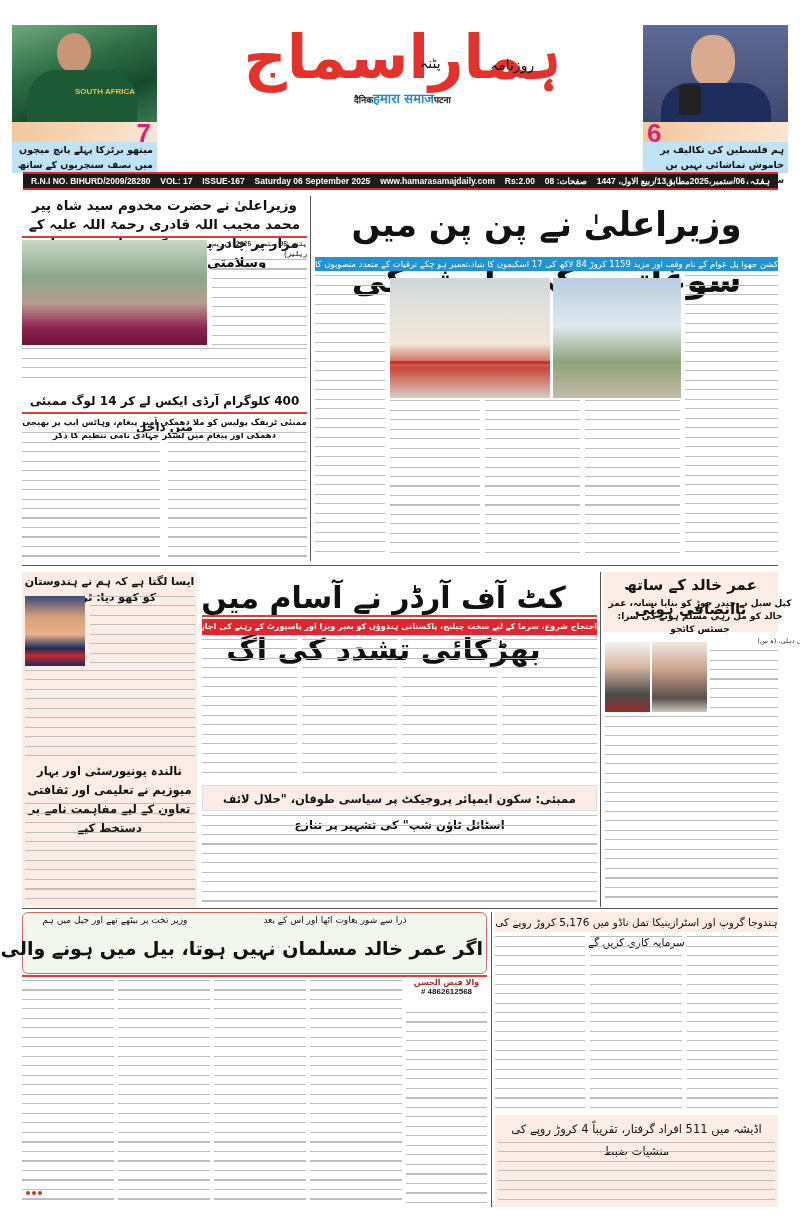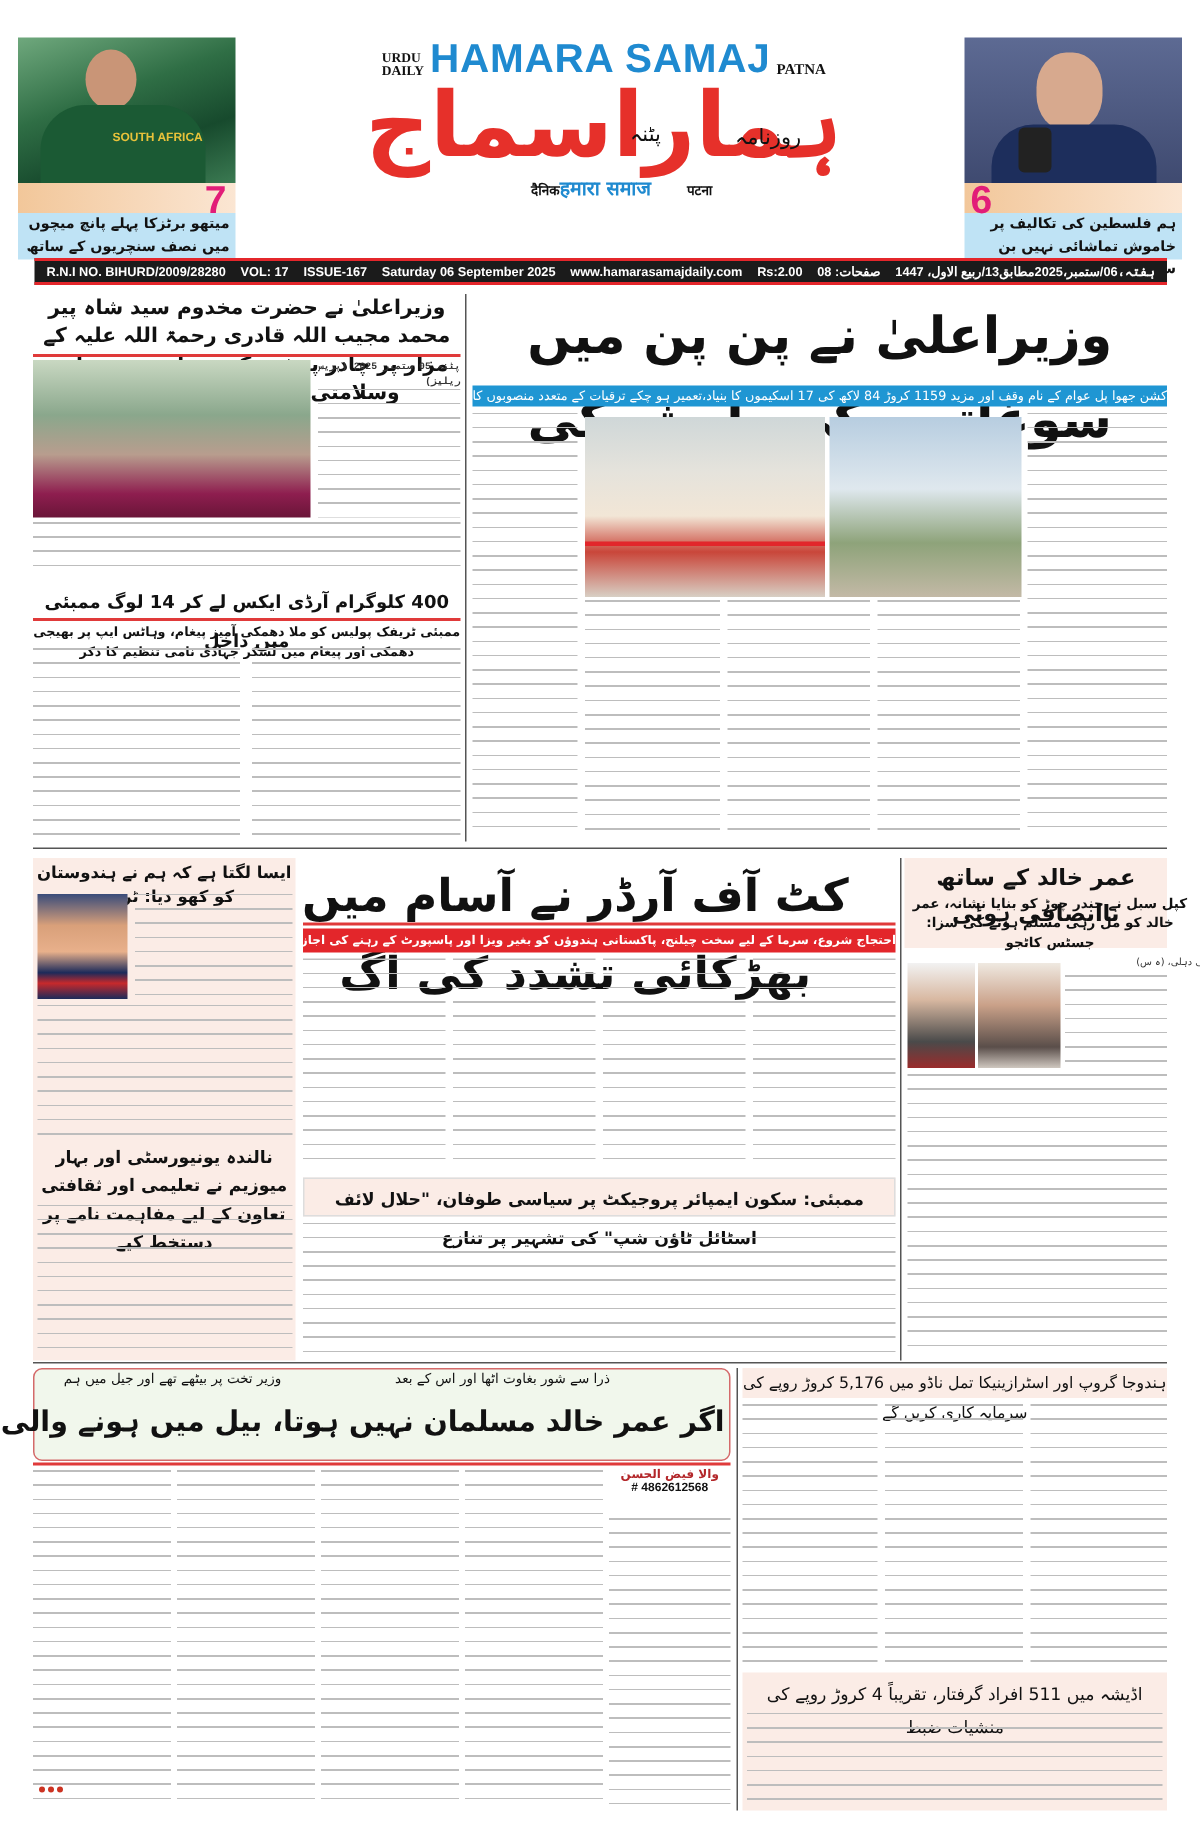--- a/index.html
+++ b/index.html
@@ -17,21 +17,21 @@
   .masthead{position:absolute;left:215px;top:25px;width:375px;height:140px;text-align:center;}
   .m-urdu-line{font-size:10px;font-weight:bold;direction:rtl;}
   .m-pub{font:bold 9.5px "Liberation Sans",sans-serif;margin-top:1px;}
   .m-brand{display:flex;align-items:flex-end;justify-content:center;gap:4px;margin-top:1px;}
   .m-ud{font:bold 9px "Liberation Serif",serif;line-height:9px;text-align:left;}
   .m-name{font:900 27px "Liberation Sans",sans-serif;color:#1f8ad0;letter-spacing:0.5px;line-height:26px;}
   .m-patna{font:bold 10px "Liberation Serif",serif;}
   .m-big{font-size:60px;font-weight:bold;color:#e6302a;direction:rtl;line-height:64px;position:relative;}
   .m-small-ur{position:absolute;font-size:14px;color:#111;font-weight:normal;}
   .m-hindi{font-size:13px;font-weight:bold;color:#1f8ad0;}
-  .m-hindi span{color:#111;font-size:9px;margin-left:24px;}
+  .m-hindi span{color:#111;font-size:9px;}
   .infobar{position:absolute;left:23px;top:172px;width:755px;height:18px;background:#1b1b1b;border-top:2px solid #e4262b;border-bottom:2px solid #e4262b;color:#fff;font:bold 8.5px "Liberation Sans",sans-serif;display:flex;align-items:center;justify-content:space-between;padding:0 8px;}
   
   .col-text{font-size:6.5px;line-height:9.5px;color:#333;direction:rtl;text-align:justify;overflow:hidden;}
   .hl{font-weight:bold;color:#111;direction:rtl;text-align:center;}
   .img{background:#999;}
   .rule-v{position:absolute;width:1px;background:#555;}
   .rule-h{position:absolute;height:2px;background:#e03a3a;}
   .bluebar{background:#1f96d3;color:#fff;font-size:8.5px;direction:rtl;text-align:center;line-height:14px;height:14px;}
   .redbar{background:#e3262b;color:#fff;font-size:9px;direction:rtl;text-align:center;line-height:16px;height:16px;font-weight:bold;}
   .pinkbg{background:#fbece6;}
@@ -58,28 +58,20 @@
     <div style="position:absolute;left:18px;top:58px;width:110px;height:39px;background:#1d2e5c;border-radius:28px 28px 0 0;"></div>
     <div style="position:absolute;left:36px;top:60px;width:22px;height:30px;background:#222;border-radius:4px;"></div>
   </div>
   <div class="band">
       <span class="num" style="left:4px;">6</span>
     </div>
   <div class="cap rtl">ہم فلسطین کی تکالیف پر خاموش تماشائی نہیں بن سکتے</div>
 </div>
 
 <div class="masthead">
-  <div class="m-brand">
-    <div class="m-ud">
-      <div>URDU</div>
-      <div>DAILY</div>
-    </div>
-    <div class="m-name">HAMARA SAMAJ</div>
-    <div class="m-patna">PATNA</div>
-  </div>
   <div class="m-big">
     <span>ہماراسماج</span>
     <span class="m-small-ur" style="left:205px;top:6px;">پٹنہ</span>
     <span class="m-small-ur" style="left:275px;top:8px;">روزنامہ</span>
   </div>
   <div class="m-hindi">
     <span>दैनिक</span><b>हमारा समाज</b><span>पटना</span>
   </div>
 </div>
 

